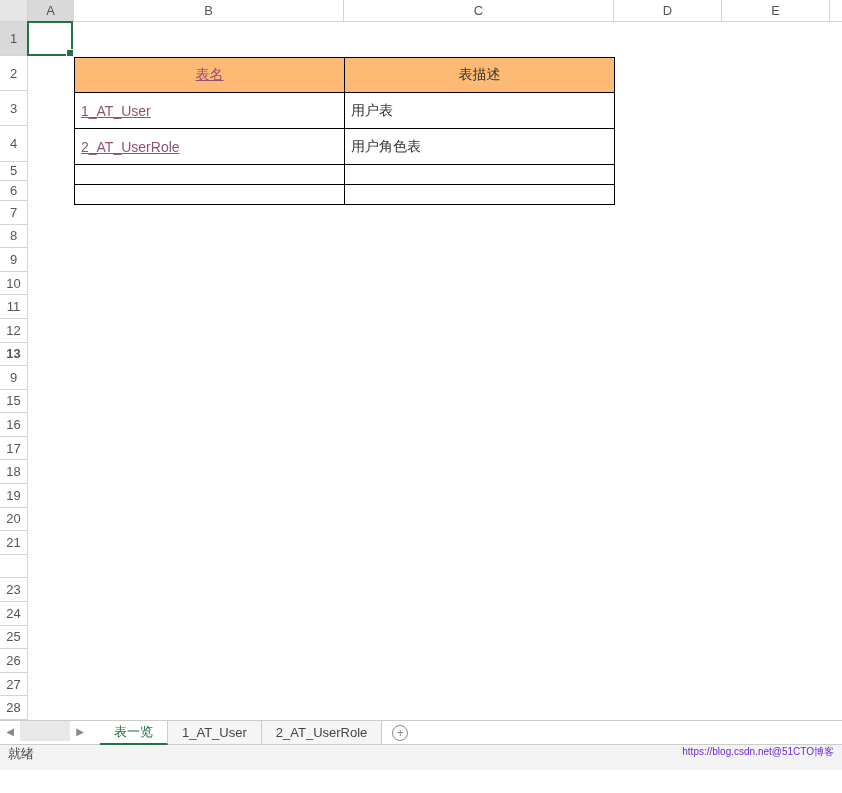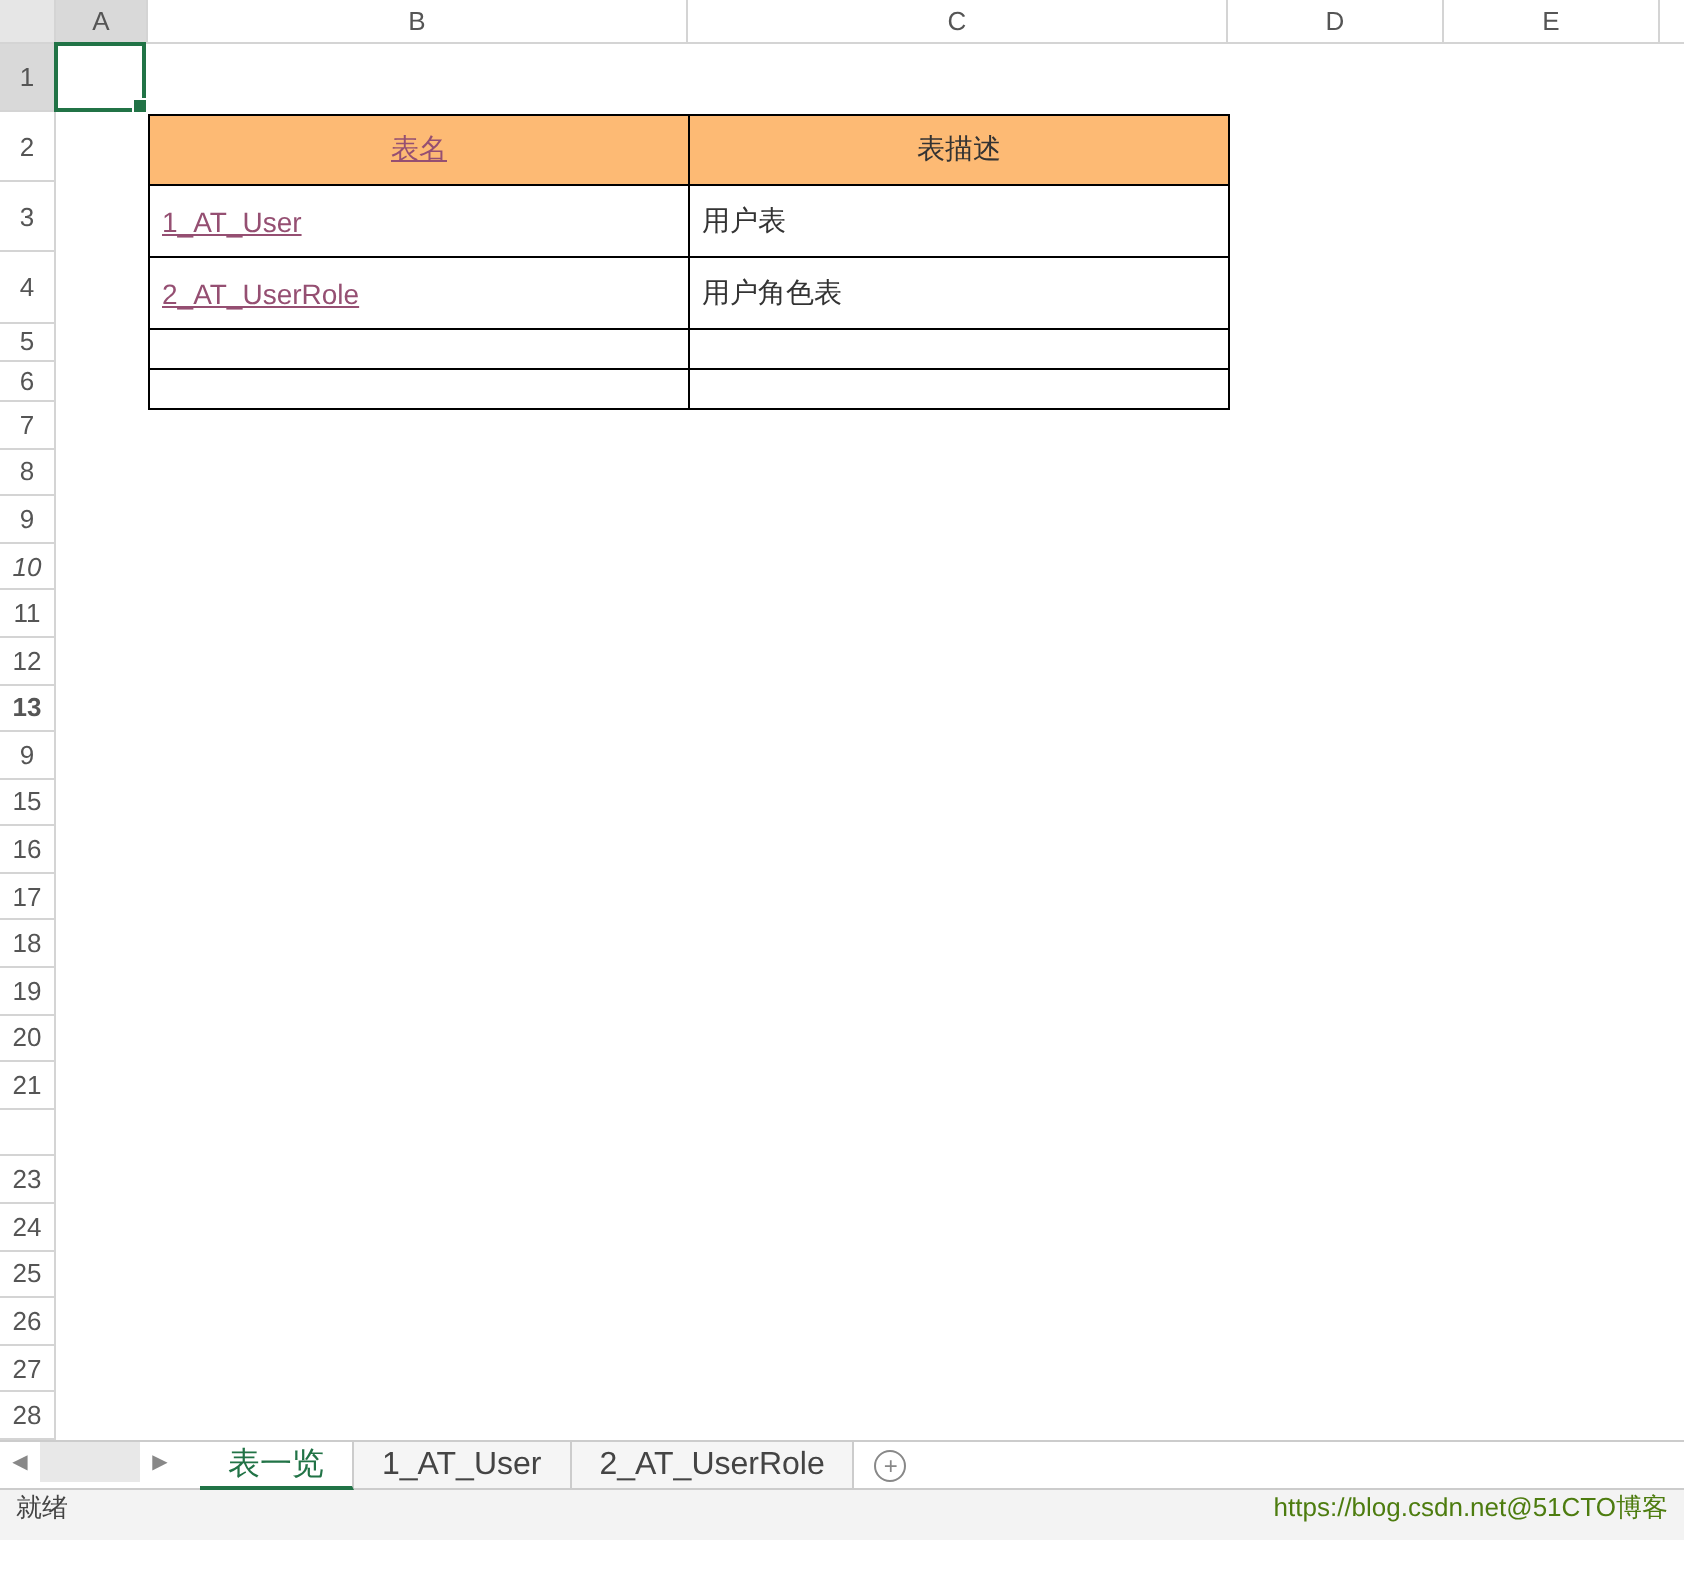--- a/index.html
+++ b/index.html
@@ -145,21 +145,21 @@
       background: #fff;
       border-top: 1px solid #ccc;
       position: relative;
     }
     .sheet-tab {
       padding: 0 14px;
       display: flex;
       align-items: center;
       border-right: 1px solid #ccc;
       cursor: pointer;
-      font-size: 16px;
+      font-size: 13px;
       color: #444;
       background: #f5f5f5;
     }
     .sheet-tab.active {
       background: #fff;
       color: #217346;
       border-bottom: 2px solid #217346;
       margin-bottom: -1px;
     }
     .add-sheet {
@@ -188,22 +188,22 @@
       border-top: 1px solid #ccc;
       display: flex;
       align-items: flex-start;
       padding: 0 8px;
       font-size: 13px;
       color: #444;
       justify-content: space-between;
       gap: 20px;
     }
     .watermark {
-      color: #4d7c0f;
-      font-size: 13px;
+      color: #6d28d9;
+      font-size: 10px;
     }
   </style>
 </head>
 <body>
 
 <div class="col-headers">
   <div class="corner"></div>
   <div id="col-headers-inner" style="display:flex">
       <div class="col-header active" style="width: 46px;">A</div>
       <div class="col-header" style="width: 270px;">B</div>
@@ -217,21 +217,21 @@
   <div class="row-headers" id="row-headers">
       <div class="row-header active" style="height: 35px;">1</div>
       <div class="row-header" style="height: 35px;">2</div>
       <div class="row-header" style="height: 36px;">3</div>
       <div class="row-header" style="height: 36px;">4</div>
       <div class="row-header" style="height: 20px;">5</div>
       <div class="row-header" style="height: 20px;">6</div>
       <div class="row-header" style="height: 24px;">7</div>
       <div class="row-header" style="height: 24px;">8</div>
       <div class="row-header" style="height: 24px;">9</div>
-      <div class="row-header" style="height: 24px; font-style: italic;">10</div>
+      <div class="row-header" style="height: 24px;">10</div>
       <div class="row-header" style="height: 24px;">11</div>
       <div class="row-header" style="height: 24px; text-align: center;">12</div>
       <div class="row-header" style="height: 24px; font-weight: bold;">13</div>
       <div class="row-header" style="height: 24px;">9</div>
       <div class="row-header" style="height: 24px;">15</div>
       <div class="row-header" style="height: 24px;">16</div>
       <div class="row-header" style="height: 24px; text-align: right;">17</div>
       <div class="row-header" style="height: 24px;">18</div>
       <div class="row-header" style="height: 24px;">19</div>
       <div class="row-header" style="height: 24px;">20</div>

